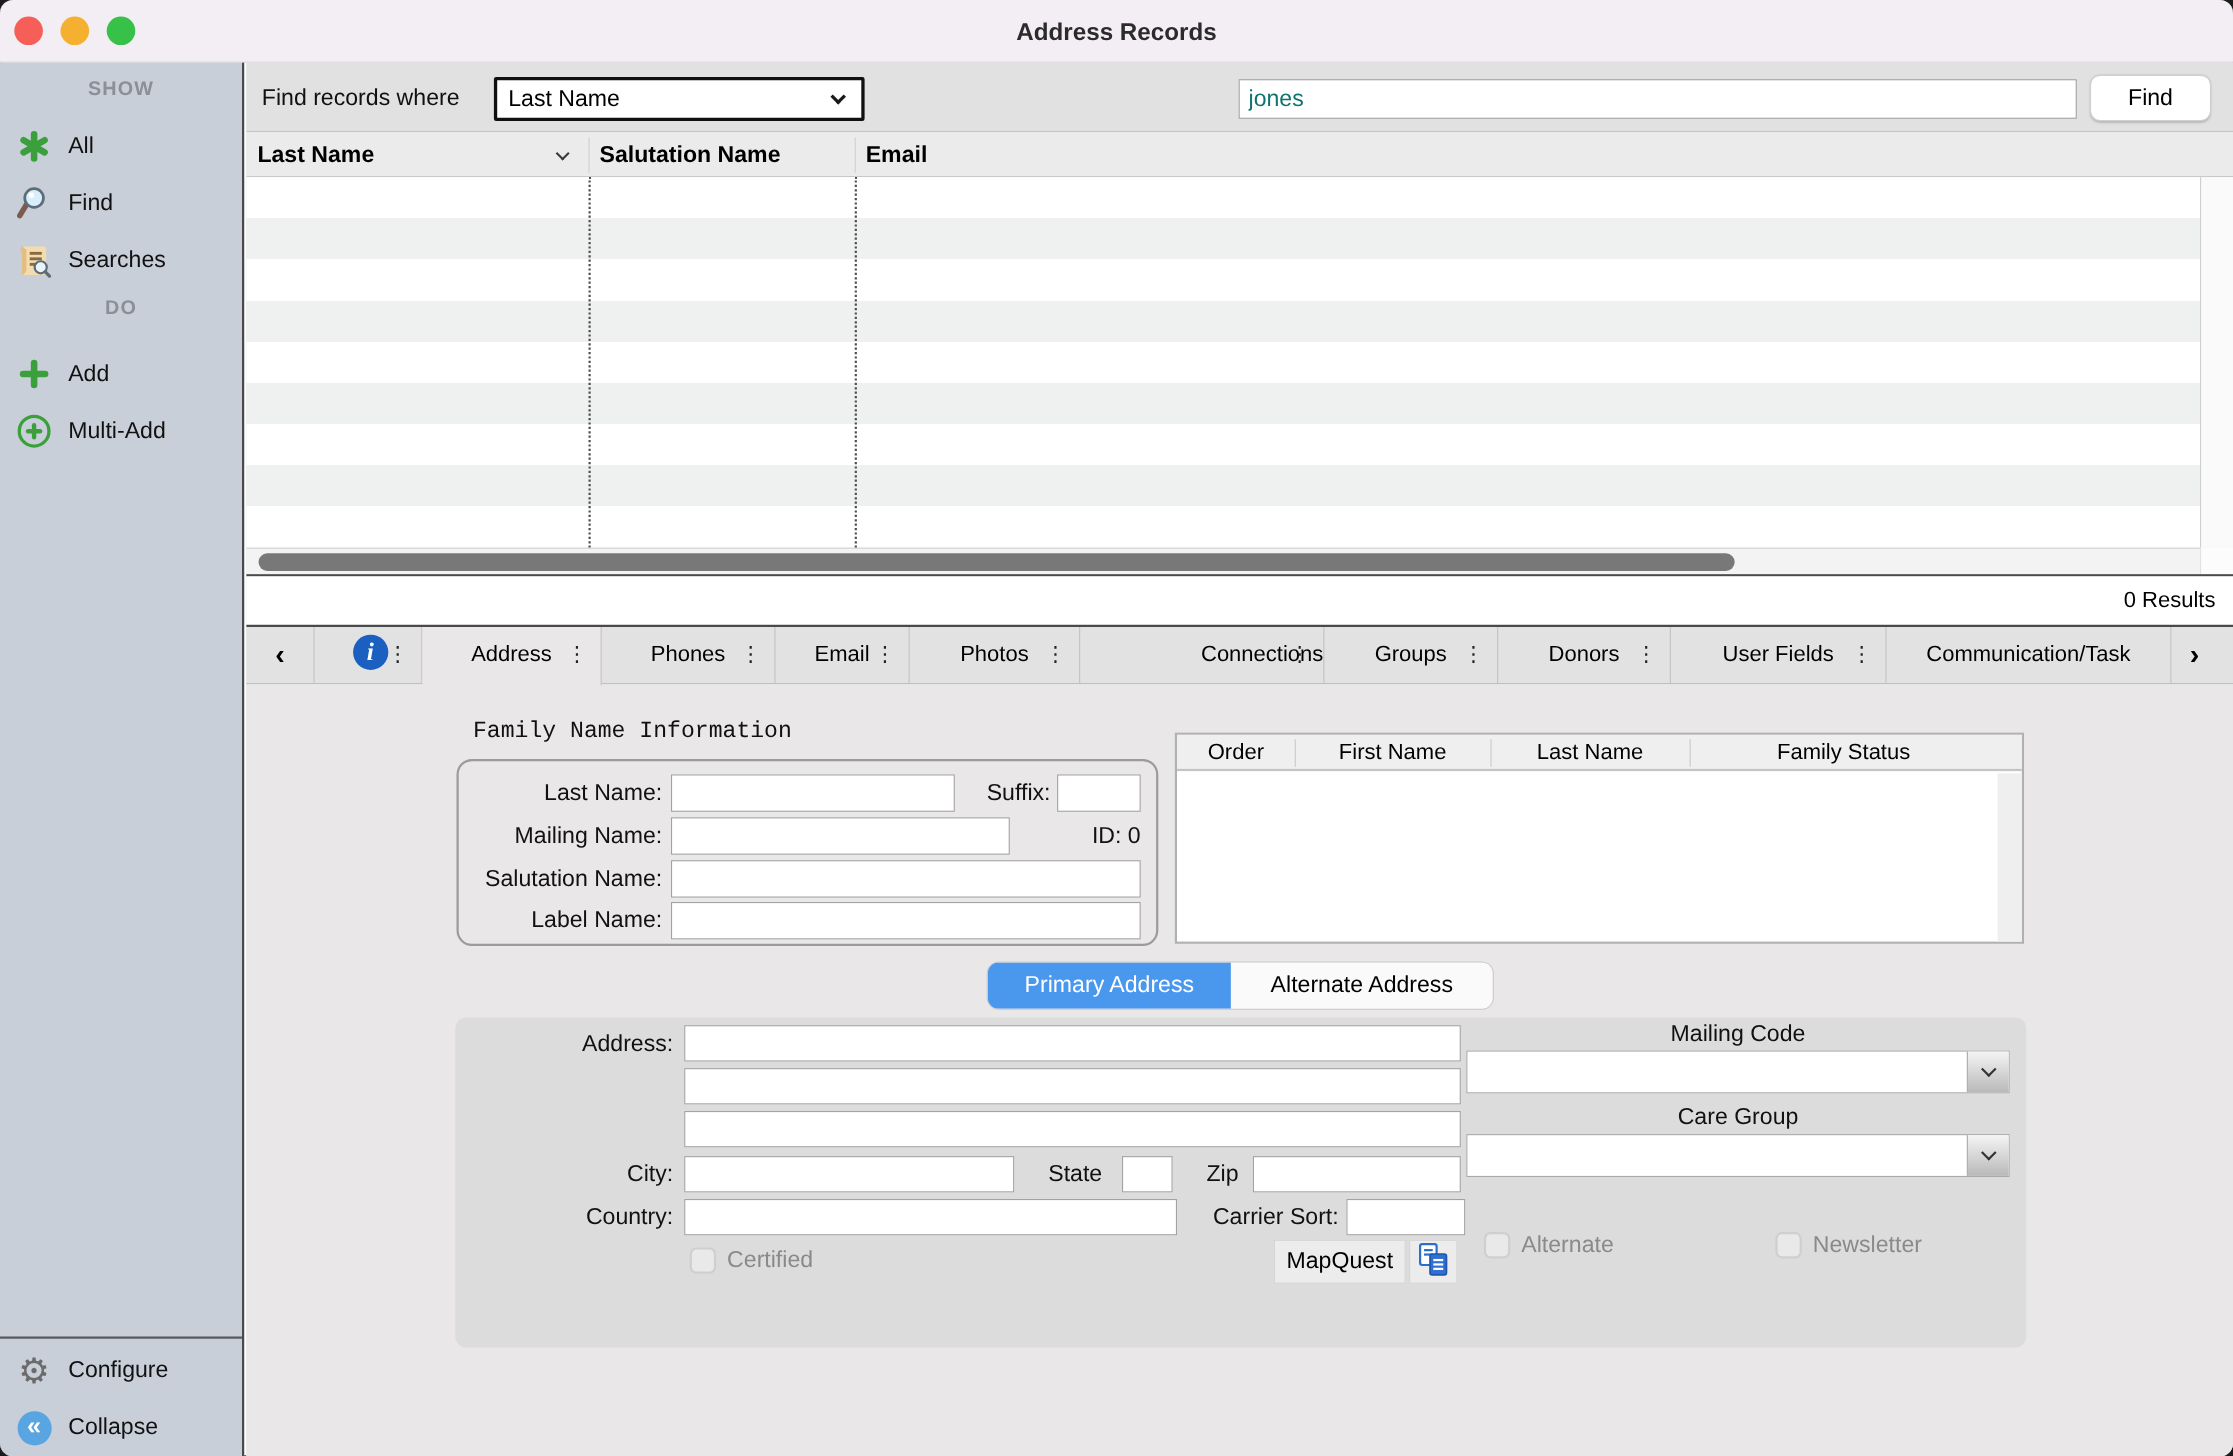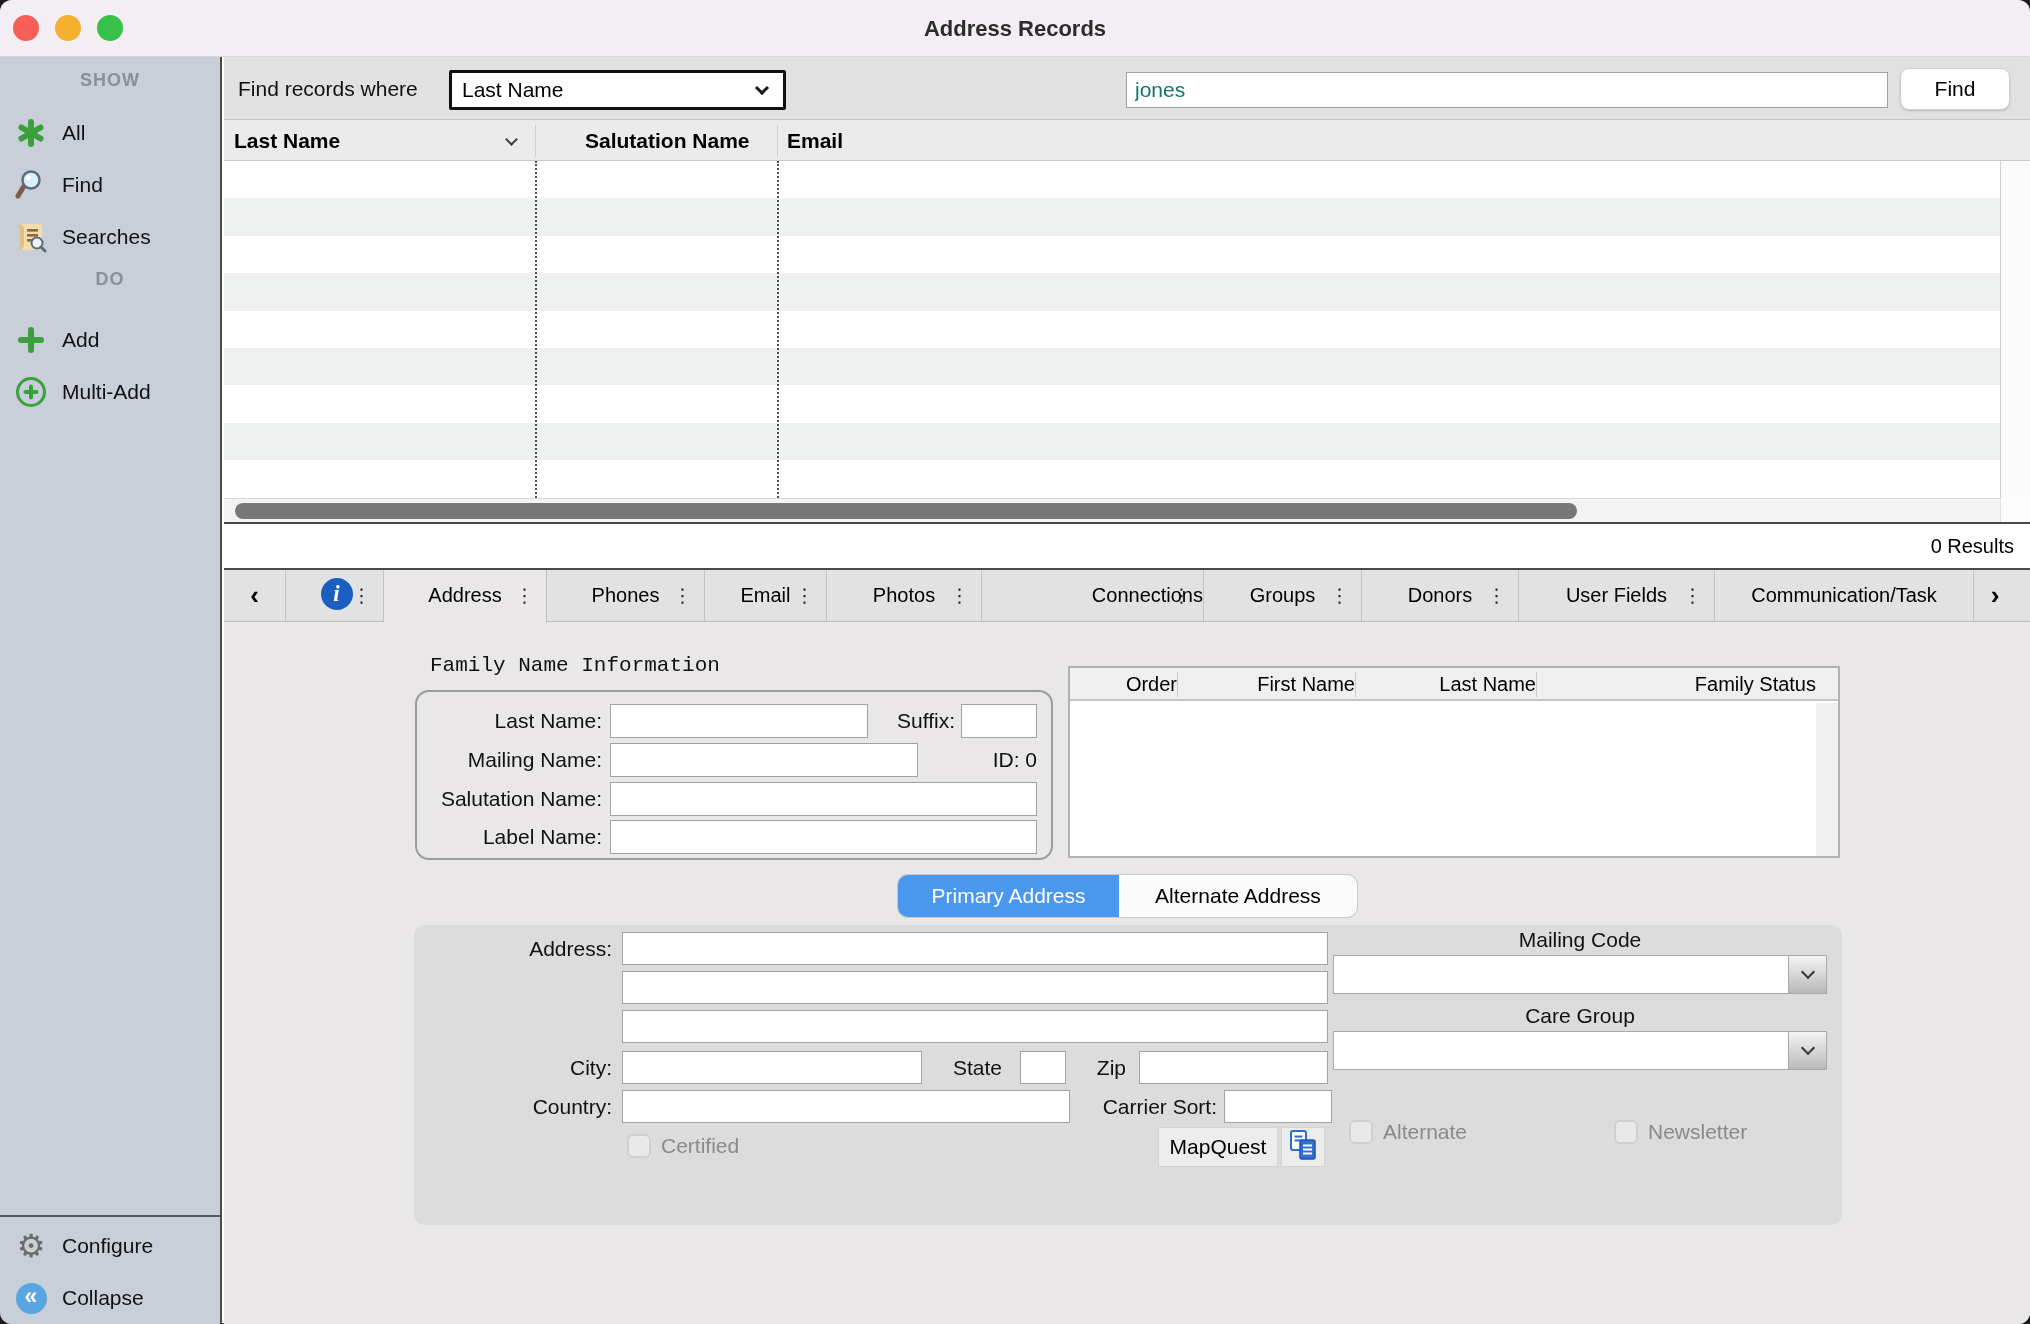--- a/index.html
+++ b/index.html
@@ -62,21 +62,21 @@
   .infocirc{display:inline-block;width:32px;height:32px;border-radius:50%;background:#1b5fc1;color:#fff;
             font-family:"Liberation Serif",serif;font-weight:bold;font-style:italic;font-size:23px;line-height:31px;vertical-align:middle;margin-top:-6px;}
   
   .content{position:absolute;left:0;top:565px;width:1806px;height:702px;background:#e9e7e7;}
   .lbl{font-size:21px;color:#111;}
   .inp{position:absolute;background:#fff;border:1px solid #a2a2a2;height:34px;}
   .groupbox{position:absolute;left:191px;top:68px;width:638px;height:170px;border:2px solid #9b9b9b;border-radius:14px;}
   .gb-label{position:absolute;text-align:right;height:34px;line-height:34px;}
   .famtable{position:absolute;left:844px;top:44px;width:772px;height:192px;border:2px solid #b1b1b1;background:#fff;}
   .ft-head{position:absolute;left:0;top:0;width:100%;height:33px;background:#efefef;border-bottom:2px solid #c4c4c4;}
-  .ft-cell{position:absolute;top:0;height:29px;line-height:33px;text-align:right;font-size:20px;color:#000;}
+  .ft-cell{position:absolute;top:0;height:29px;line-height:33px;text-align:center;font-size:20px;color:#000;}
   .ft-sep{position:absolute;top:4px;height:25px;border-left:1px solid #c9c9c9;}
   .ft-gutter{position:absolute;right:0;top:35px;width:22px;height:153px;background:#efefef;}
   .seg{position:absolute;left:674px;top:253px;width:459px;height:42px;border-radius:10px;overflow:hidden;
        box-shadow:0 0 0 1px #c9c9c9;}
   .seg .p{position:absolute;left:0;top:0;width:221px;height:42px;background:#4a97ee;color:#fff;text-align:center;line-height:42px;font-size:21px;}
   .seg .a{position:absolute;left:221px;top:0;width:238px;height:42px;background:#fbfafa;color:#000;text-align:center;line-height:42px;font-size:21px;}
   .panel{position:absolute;left:190px;top:303px;width:1428px;height:300px;background:#dcdcdc;border-radius:10px;}
   .pn-label{position:absolute;text-align:right;height:34px;line-height:34px;font-size:21px;color:#111;}
   .checkbox{position:absolute;width:24px;height:24px;border-radius:6px;background:#e9e9e9;border:2px solid #cfcfcf;}
   .cb-label{position:absolute;font-size:21px;color:#8a8a8a;height:28px;line-height:28px;}
@@ -188,21 +188,21 @@
         <span class="chev" style="right:16px;top:10px;"></span>
       </div>
       <input class="sb-input" value="jones" style="">
       <div class="find-btn">Find</div>
     </div>
 
     <div class="grid-head">
       <div class="gh-cell" style="left:0;width:311px;">Last Name</div>
       <span class="sortchev" style="left:283px;"></span>
       <div class="gh-sep" style="left:311px;"></div>
-      <div class="gh-cell" style="left:311px;width:242px;margin-left:40px;">Salutation Name</div>
+      <div class="gh-cell" style="left:311px;width:242px;">Salutation Name</div>
       <div class="gh-sep" style="left:553px;"></div>
       <div class="gh-cell" style="left:553px;width:400px;">Email</div>
     </div>
 
     <div class="grid-body">
       <div class="dotline" style="left:311px;"></div>
       <div class="dotline" style="left:553px;"></div>
     </div>
     <div class="vgutter"></div>
 

